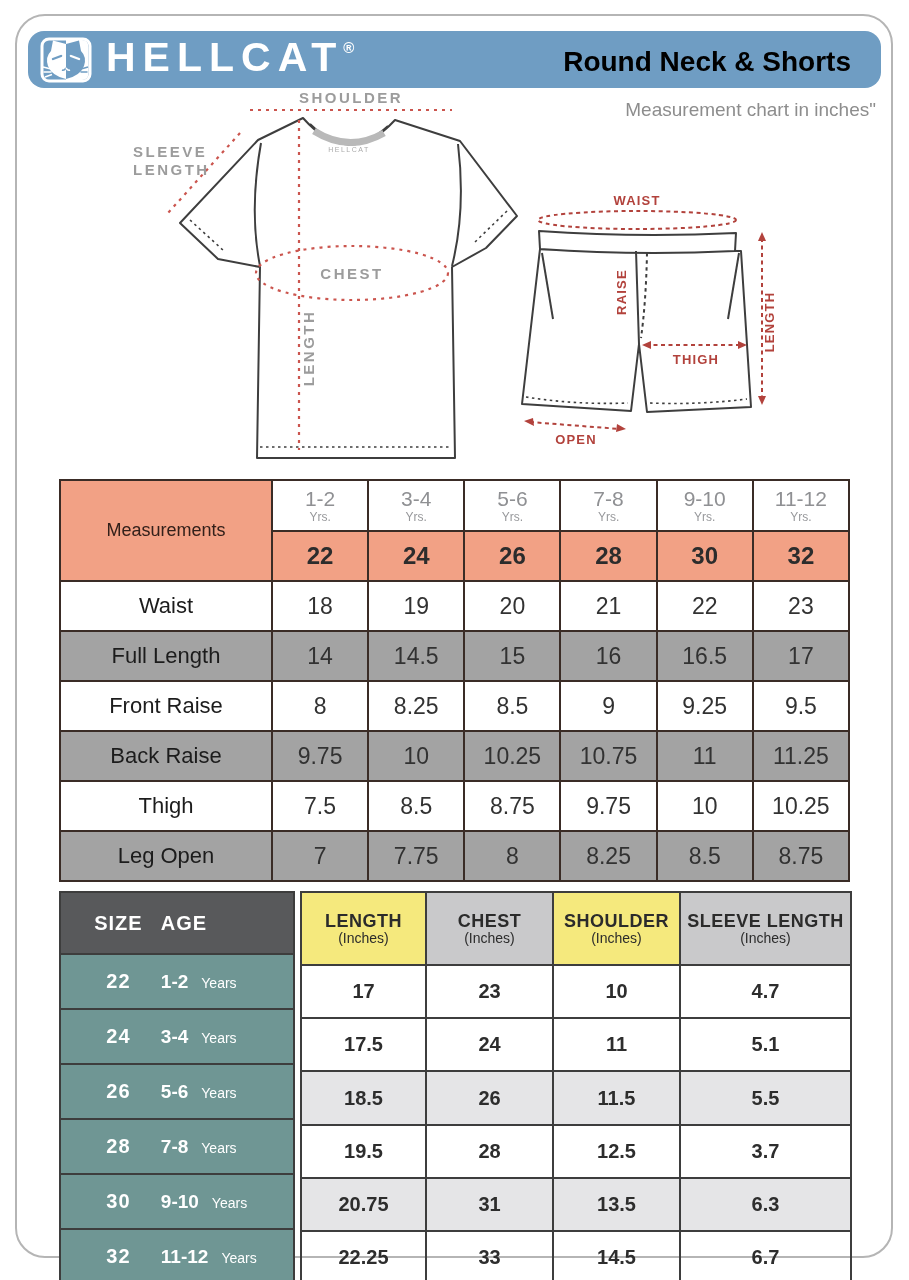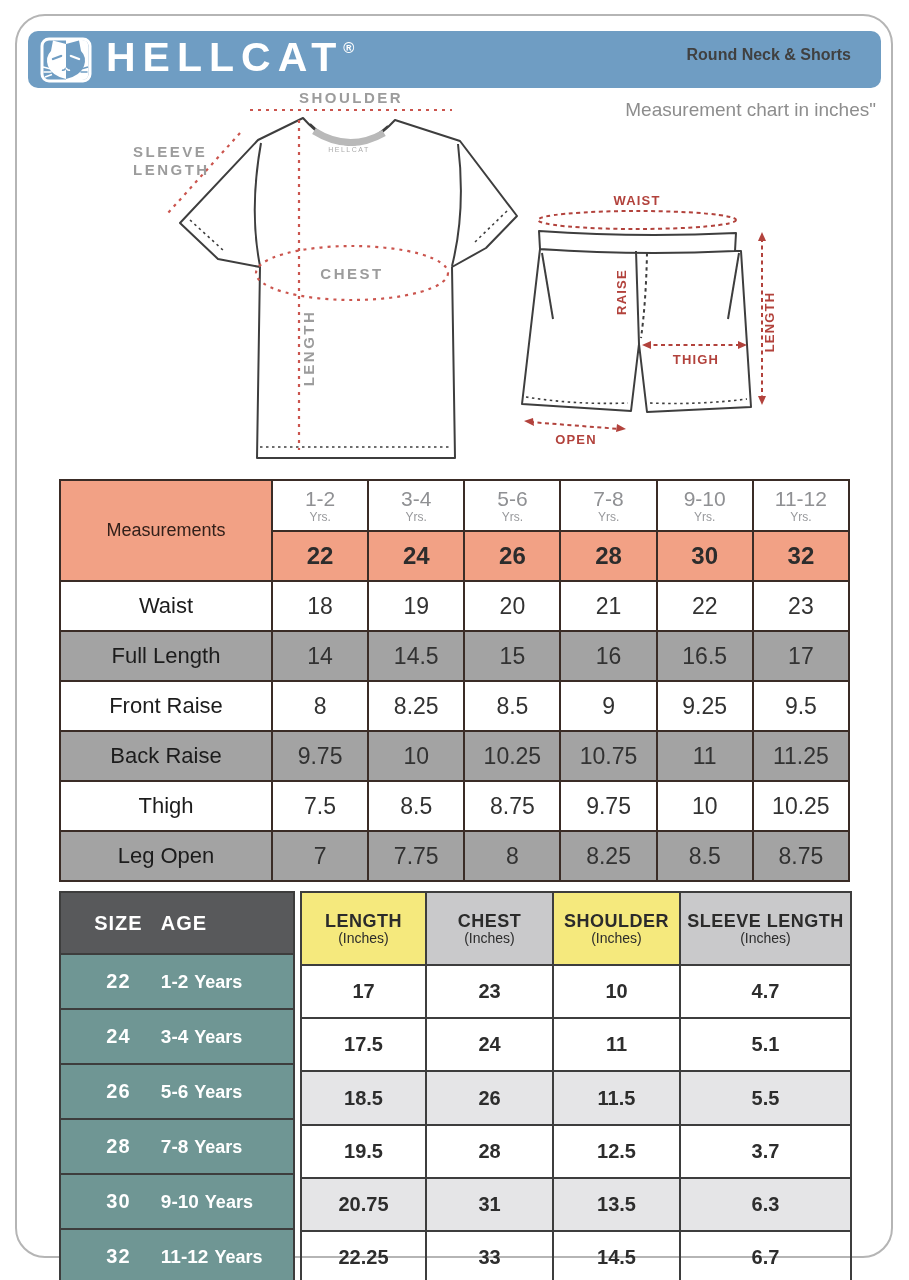--- a/index.html
+++ b/index.html
@@ -3,26 +3,26 @@
 <meta charset="utf-8">
 <style>
   html,body{margin:0;padding:0;background:#fff;}
   .page{position:relative;width:909px;height:1280px;background:#ffffff;
         font-family:"Liberation Sans",sans-serif;overflow:hidden;}
   .page-border{position:absolute;left:15px;top:14px;width:874px;height:1240px;
         border:2px solid #b5b5b5;border-radius:30px;}
 
   
   .band{position:absolute;left:28px;top:31px;width:853px;height:57px;
-        background:#6f9dc3;border-radius:10px;}
+        background:#6f9dc3;border-radius:16px;}
   .logo{position:absolute;left:12px;top:6px;}
   .brand{position:absolute;left:78px;top:3px;font-size:41px;font-weight:bold;
          color:#ffffff;letter-spacing:7px;white-space:nowrap;}
   .reg{font-size:15px;letter-spacing:0;vertical-align:18px;font-weight:bold;}
-  .product{position:absolute;right:30px;top:15px;font-size:16px;font-weight:bold;color:#404040;}
+  .product{position:absolute;right:30px;top:15px;font-size:28px;font-weight:bold;color:#000000;}
   .subtitle{position:absolute;right:33px;top:99px;width:400px;text-align:right;
             font-size:19px;color:#8d8d8d;}
 
   
   .tshirt{position:absolute;left:100px;top:90px;}
   .shorts{position:absolute;left:500px;top:172px;}
   .outline{fill:#ffffff;stroke:#3e3e3e;stroke-width:2;stroke-linejoin:round;}
   .thin{fill:none;stroke:#3e3e3e;stroke-width:2;}
   .dotblack{fill:none;stroke:#3e3e3e;stroke-width:1.6;stroke-dasharray:2.5 3.5;}
   .reddash{fill:none;stroke:#cb554e;stroke-width:2.2;stroke-dasharray:3 5;}
@@ -50,21 +50,21 @@
   .t2a{border-collapse:collapse;width:236px;table-layout:fixed;flex:0 0 236px;}
   .t2a td{border:2px solid #3d3d3d;padding:15px;vertical-align:middle;}
   .t2a tr.hdr{height:62px;}
   .t2a tr.dat{height:45px;}
   .hdrdark{background:#58595b;}
   .teal{background:#6f9694;}
   .cellflex{display:flex;align-items:center;width:100%;}
   .c-size{width:42%;text-align:center;font-size:20px;font-weight:bold;color:#fff;letter-spacing:1px;}
   .c-age{width:58%;text-align:left;color:#fff;}
   .c-age b{font-size:19px;}
-  .c-age .yrs{font-size:18px;font-weight:bold;margin-left:6px;}
+  .c-age .yrs{font-size:14px;font-weight:normal;margin-left:13px;}
   .t2b{border-collapse:collapse;width:550px;table-layout:fixed;}
   .t2b td{border:2px solid #3d3d3d;text-align:center;vertical-align:middle;padding:0;}
   .t2b tr.hdr{height:62px;}
   .t2b tr.dat{height:45px;}
   .yellowbg{background:#f5e97d;}
   .graybg{background:#c9c9cb;}
   .hname{font-size:18px;font-weight:bold;color:#2b2b2b;line-height:1.15;letter-spacing:0.5px;}
   .hunit{font-size:14px;color:#2b2b2b;line-height:1.1;}
   .t2b .num{font-size:20px;font-weight:bold;color:#2d2d2d;}
   .t2b tr.alt td{background:#e5e5e7;}

